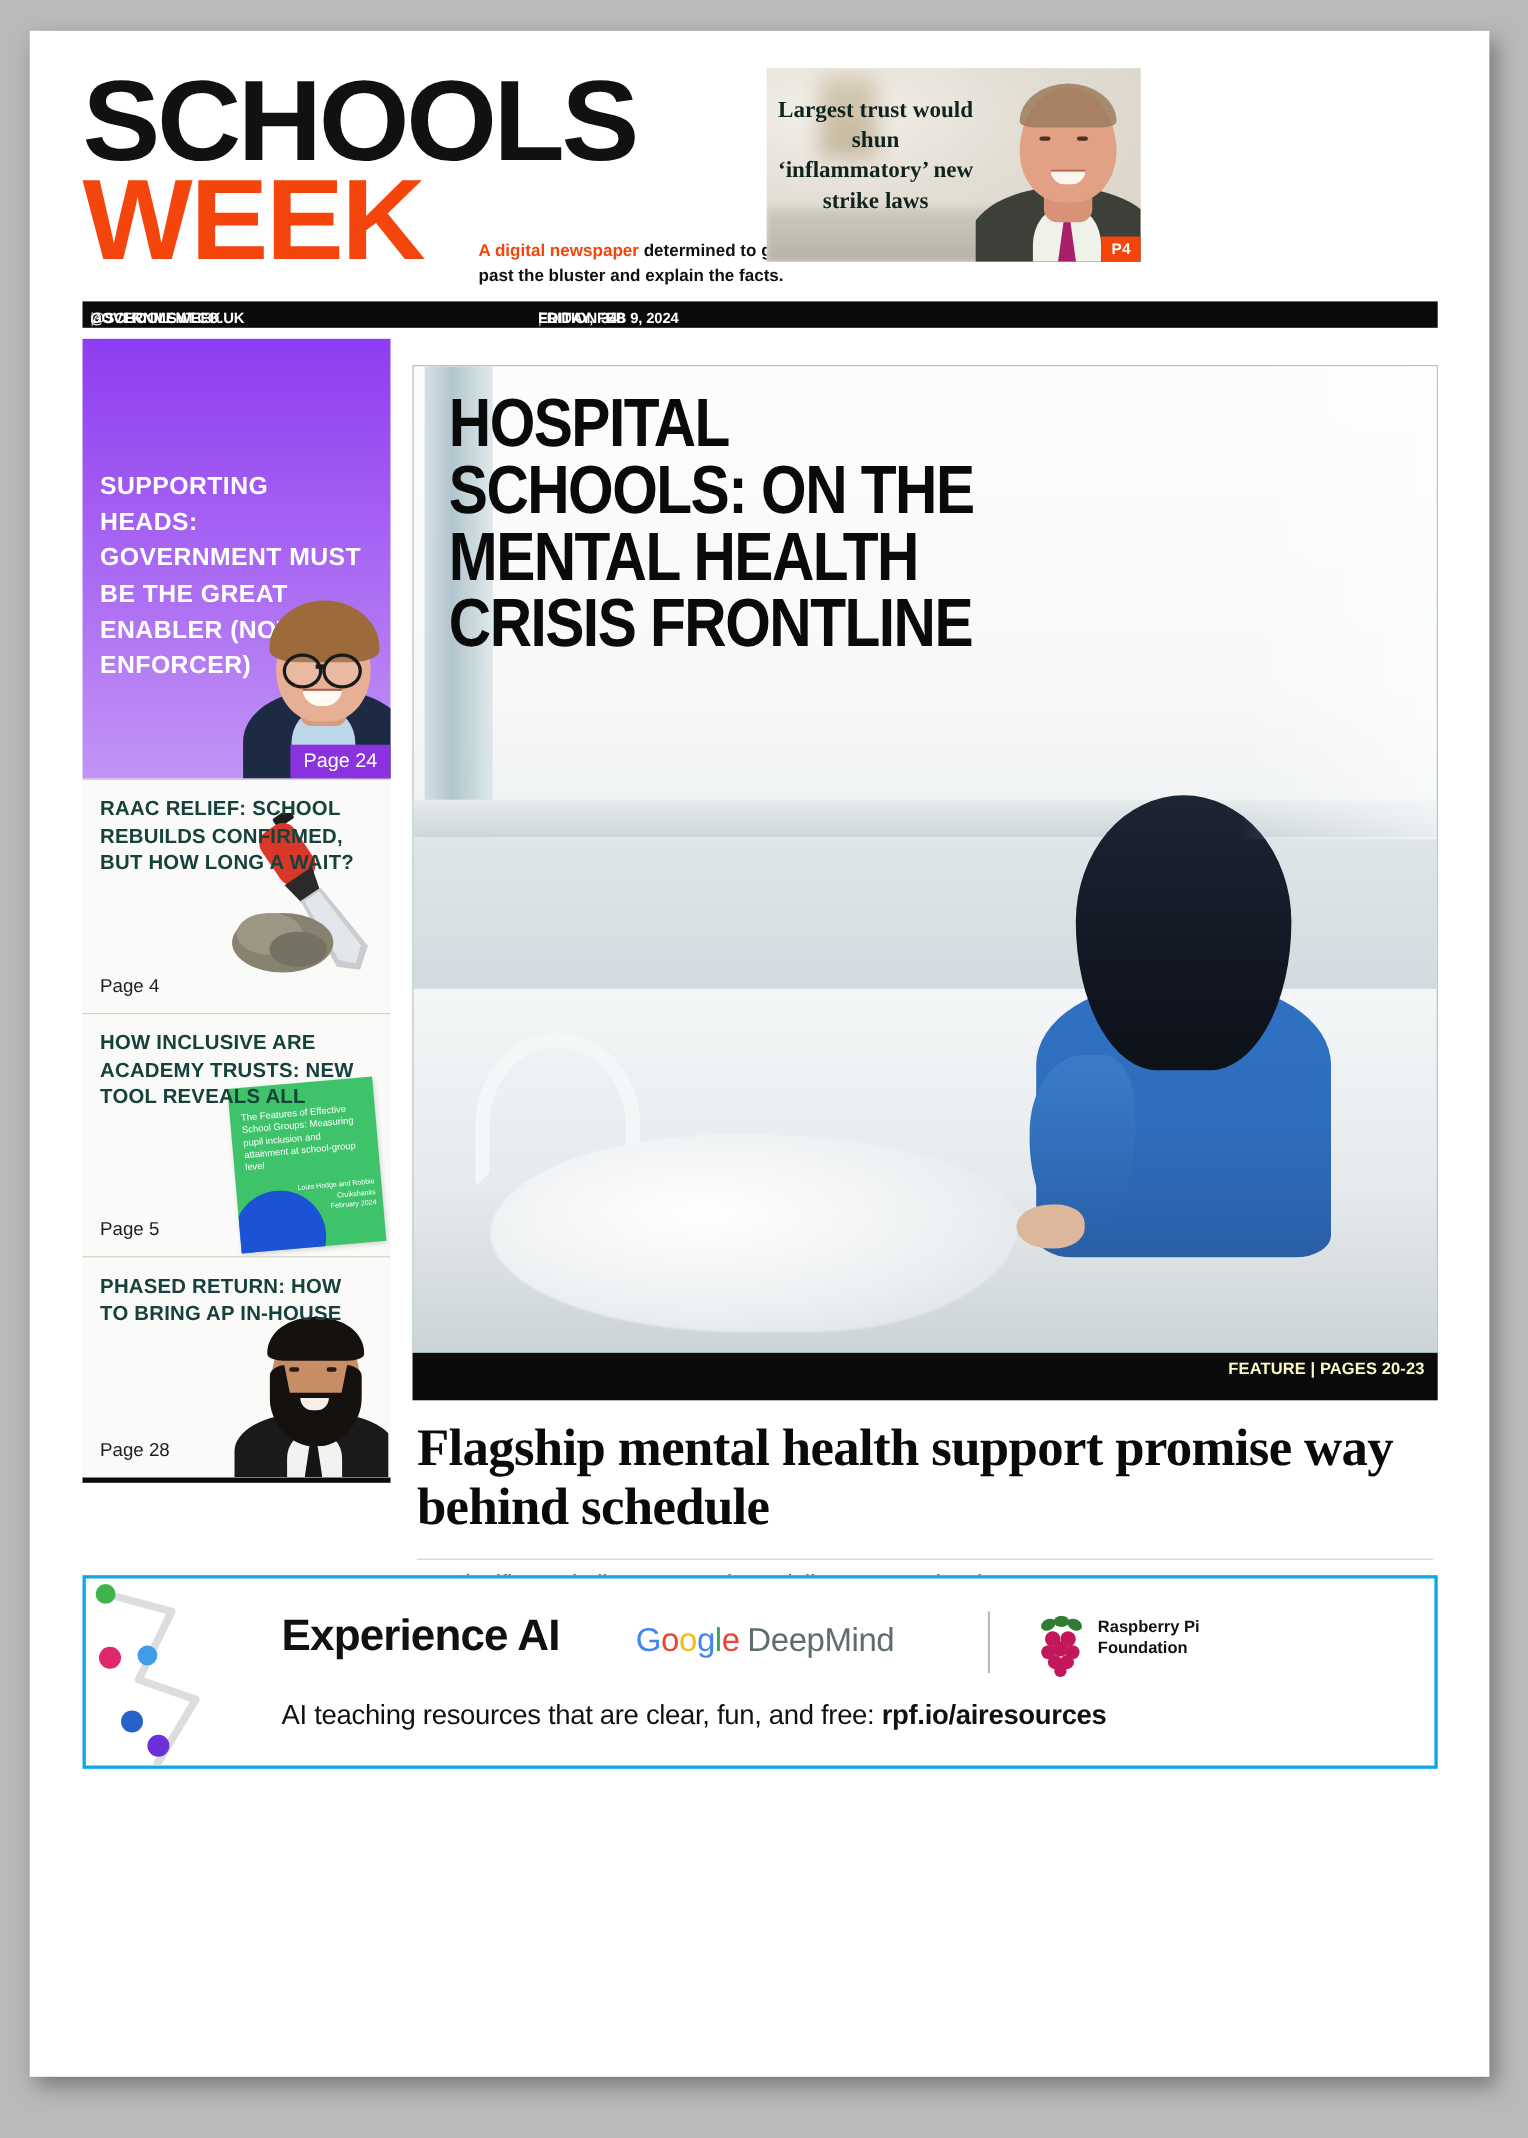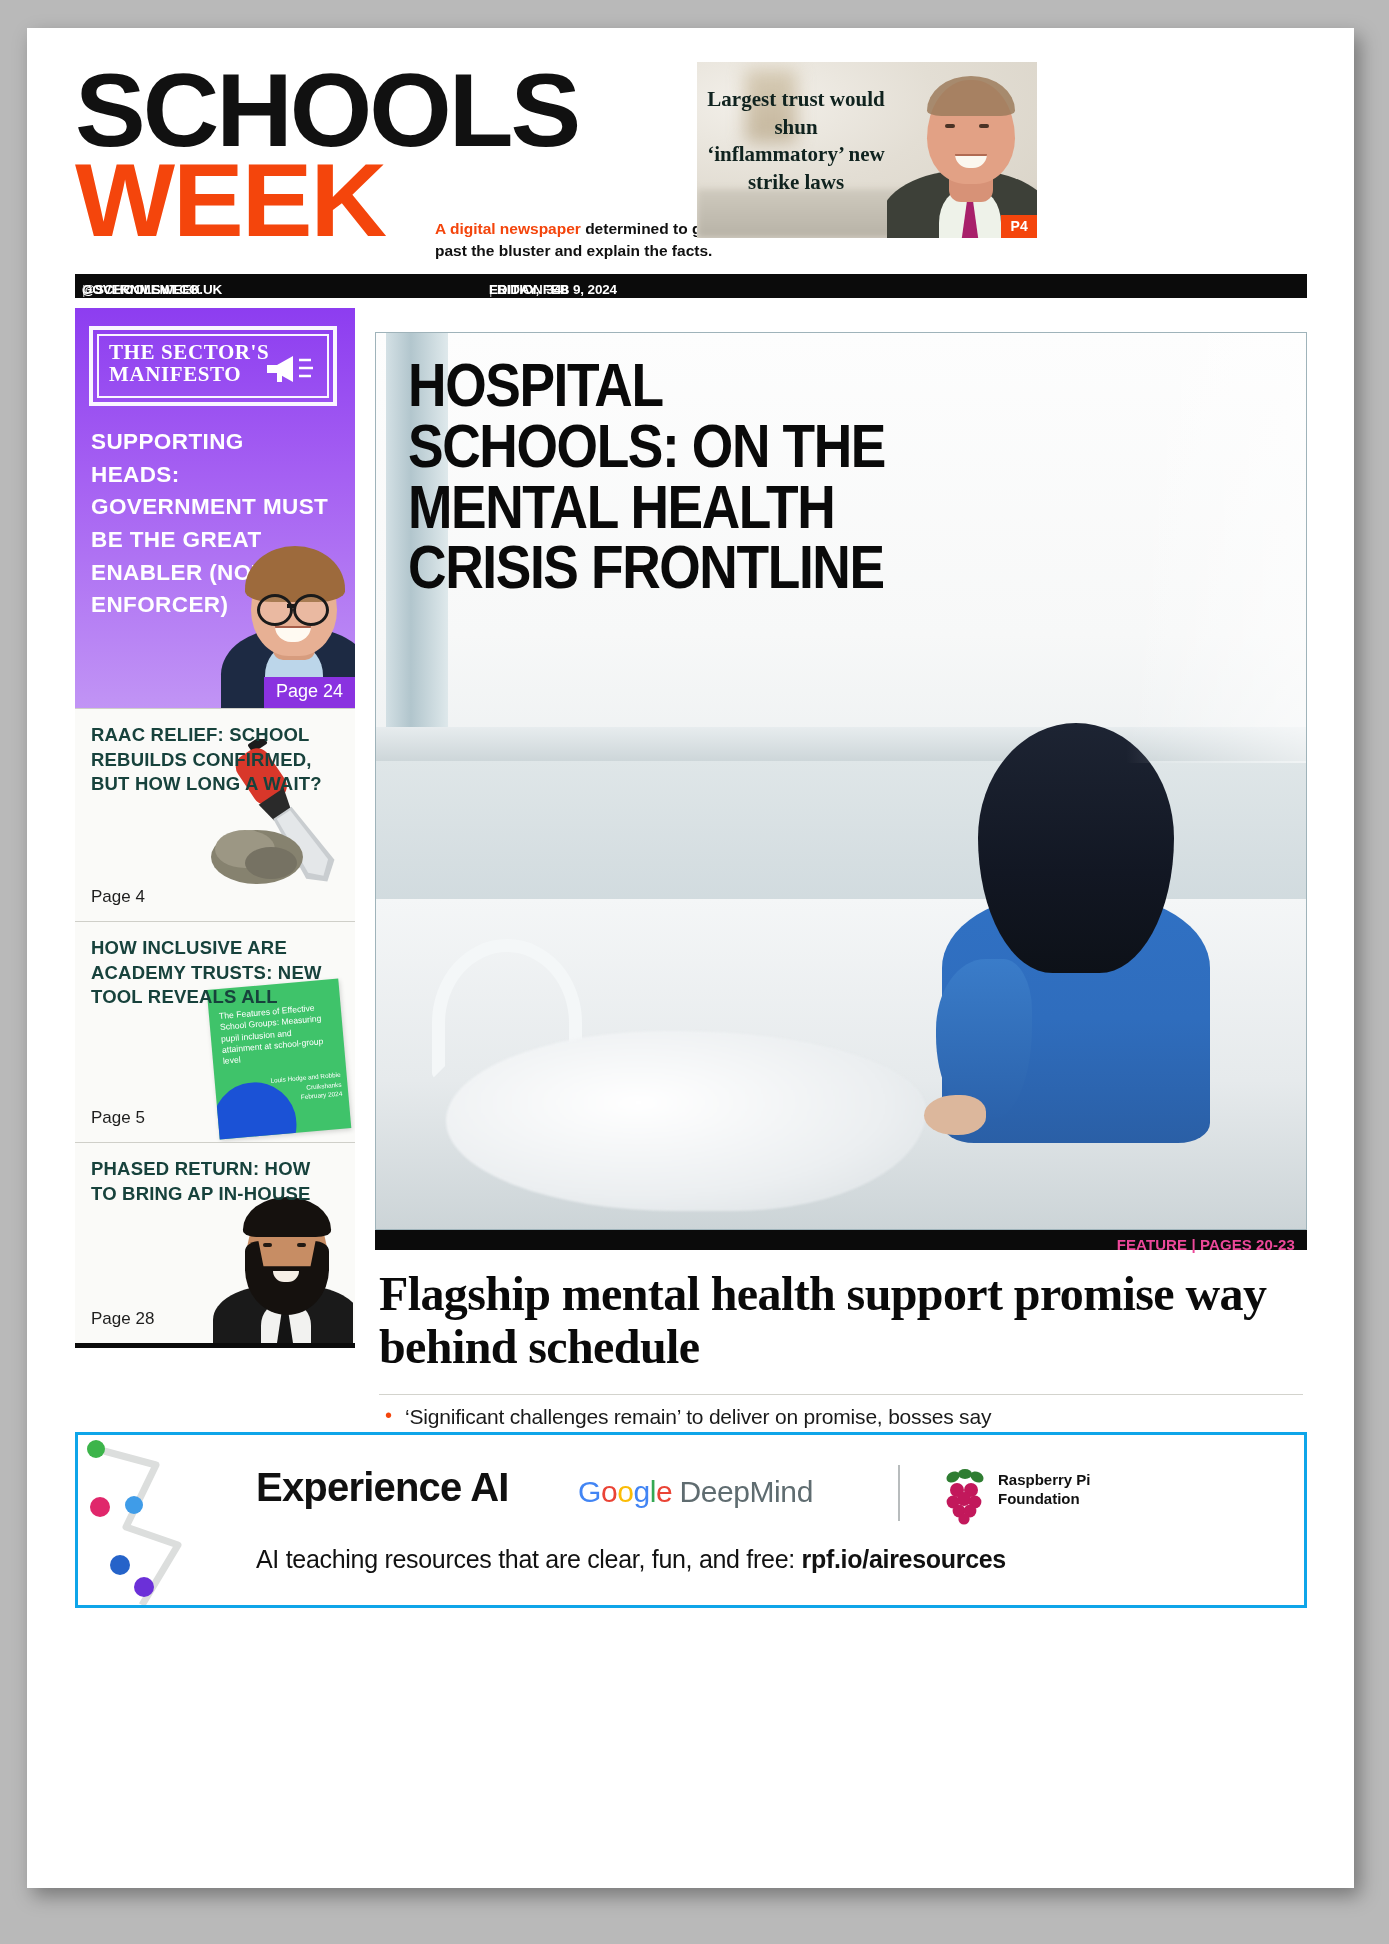--- a/index.html
+++ b/index.html
@@ -567,23 +567,23 @@
     font-size: 62px;
     line-height: .98;
     letter-spacing: -1.6px;
     color: #0a0a0a;
     transform: scaleX(.86);
     transform-origin: left top;
     z-index: 4;
   }
   .feature-bar {
     position: relative;
-    width: 932px; height: 20px;
+    width: 932px; height: 43px;
     background: #0b0b0b;
-    color: #ec4899;
+    color: #fef9c3;
   }
   .feature-bar span {
     position: absolute;
     right: 12px; top: 6px;
     font-size: 15px;
     font-weight: 700;
     letter-spacing: .1px;
   }
   .sub-head {
     margin: 18px 0 0 4px;
@@ -750,33 +750,20 @@
             <span class="sep">|</span> 
             <span>EDITION 348</span>
           </span>
       </div>
 
       <div class="cols">
 
         <div class="sidebar">
 
           <div class="manifesto">
-            <div class="stamp">
-              <div class="stamp-inner">
-                <div class="stamp-text">
-                  <div>THE SECTOR'S</div>
-                  <div>MANIFESTO</div>
-                </div>
-                <svg class="megaphone" viewBox="0 0 52 34">
-                  <path d="M4 13 h10 L30 4 v26 L14 21 H4 z" fill="#ffffff"></path>
-                  <rect x="14" y="20" width="5" height="10" fill="#ffffff"></rect>
-                  <path d="M36 8 h12 M36 16 h14 M36 24 h12" stroke="#ffffff" stroke-width="2.4" fill="none"></path>
-                </svg>
-              </div>
-            </div>
             <div class="manifesto-head">SUPPORTING HEADS: GOVERNMENT MUST BE THE GREAT ENABLER (NOT ENFORCER)</div>
             <div class="mani-photo">
               <div class="mp-jacket"></div>
               <div class="mp-shirt"></div>
               <div class="mp-neck"></div>
               <div class="mp-head"></div>
               <div class="mp-hair"></div>
               <div class="mp-glass l"></div>
               <div class="mp-glass r"></div>
               <div class="mp-bridge"></div>

